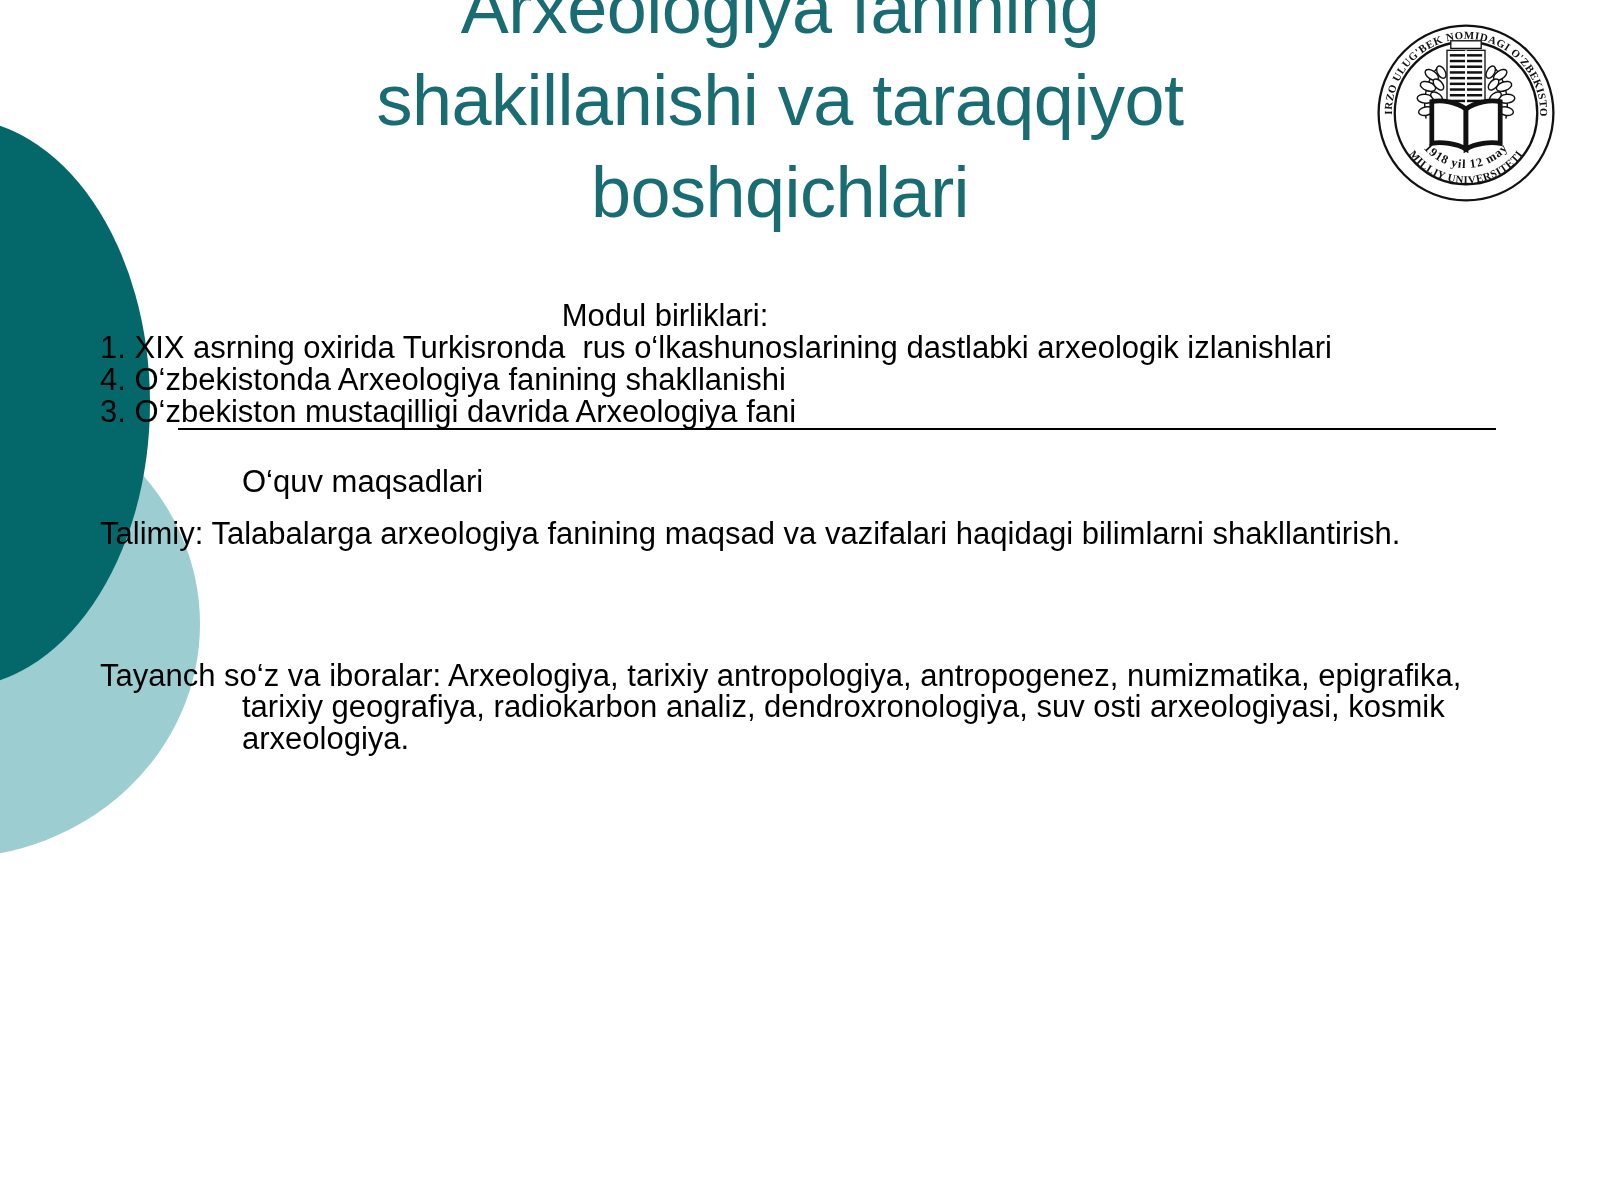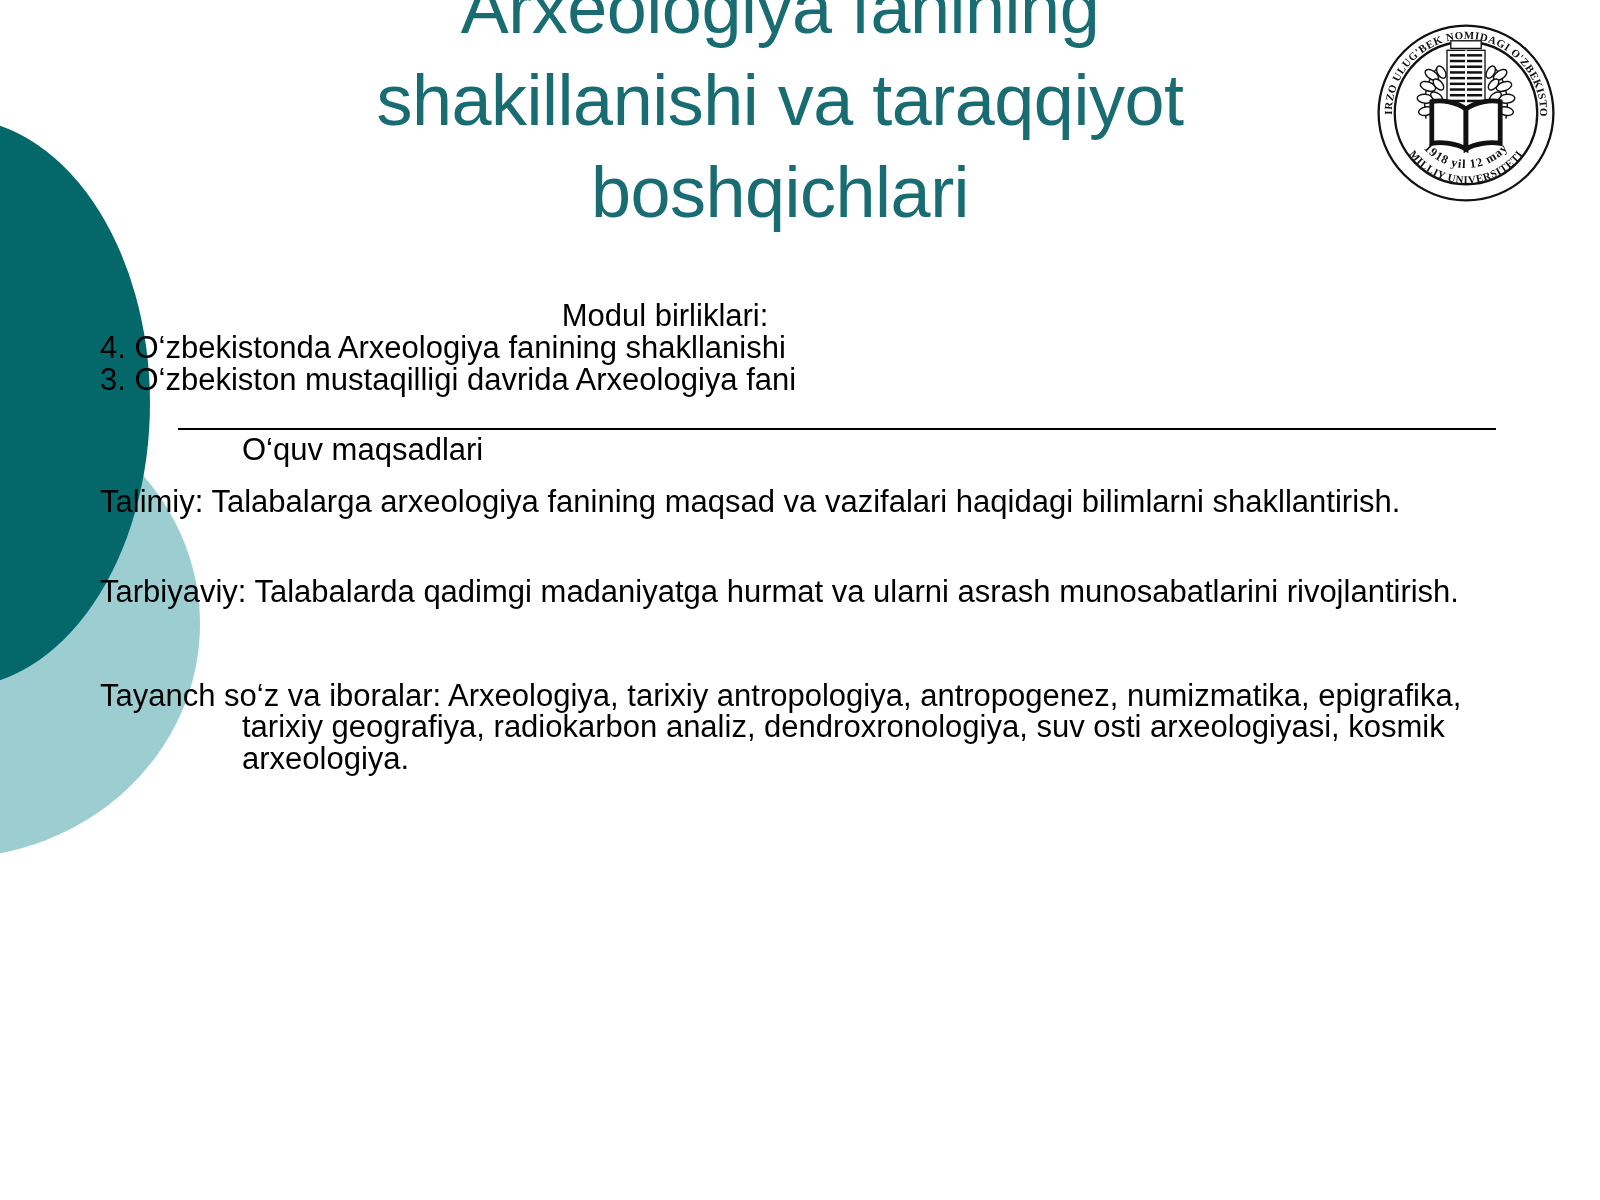--- a/index.html
+++ b/index.html
@@ -188,32 +188,32 @@
   </div>
 
   <div class="title">Arxeologiya fanining
 shakillanishi va taraqqiyot
 boshqichlari</div>
 
   <div class="body-block">
 
     <div class="b-line b-center">Modul birliklari:</div>
 
+    <div class="b-line">1. XIX asrning oxirida Turkisronda  rus o‘lkashunoslarining dastlabki arxeologik izlanishlari</div>
     <div class="b-line">4. O‘zbekistonda Arxeologiya fanining shakllanishi</div>
     <div class="b-line">3. O‘zbekiston mustaqilligi davrida Arxeologiya fani</div>
 
     <div class="b-spacer"></div>
 
     <div class="b-line b-indent">O‘quv maqsadlari</div>
 
     <div class="b-line b-hang">Talimiy: Talabalarga arxeologiya fanining maqsad va vazifalari haqidagi bilimlarni shakllantirish.</div>
 
     <div class="b-spacer"></div>
 
-    <div class="b-line b-hang">Tarbiyaviy: Talabalarda qadimgi madaniyatga hurmat va ularni asrash munosabatlarini rivojlantirish.</div>
 
     <div class="b-spacer-sm"></div>
 
 
     <div class="b-spacer-sm"></div>
 
     <div class="b-line b-hang">Tayanch so‘z va iboralar: Arxeologiya, tarixiy antropologiya, antropogenez, numizmatika, epigrafika, tarixiy geografiya, radiokarbon analiz, dendroxronologiya, suv osti arxeologiyasi, kosmik arxeologiya.</div>
   </div>
 
   <div class="stray-rule"></div>

